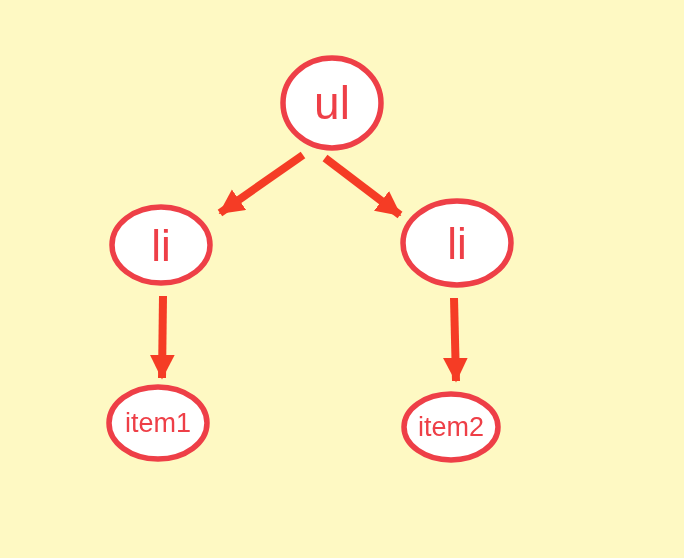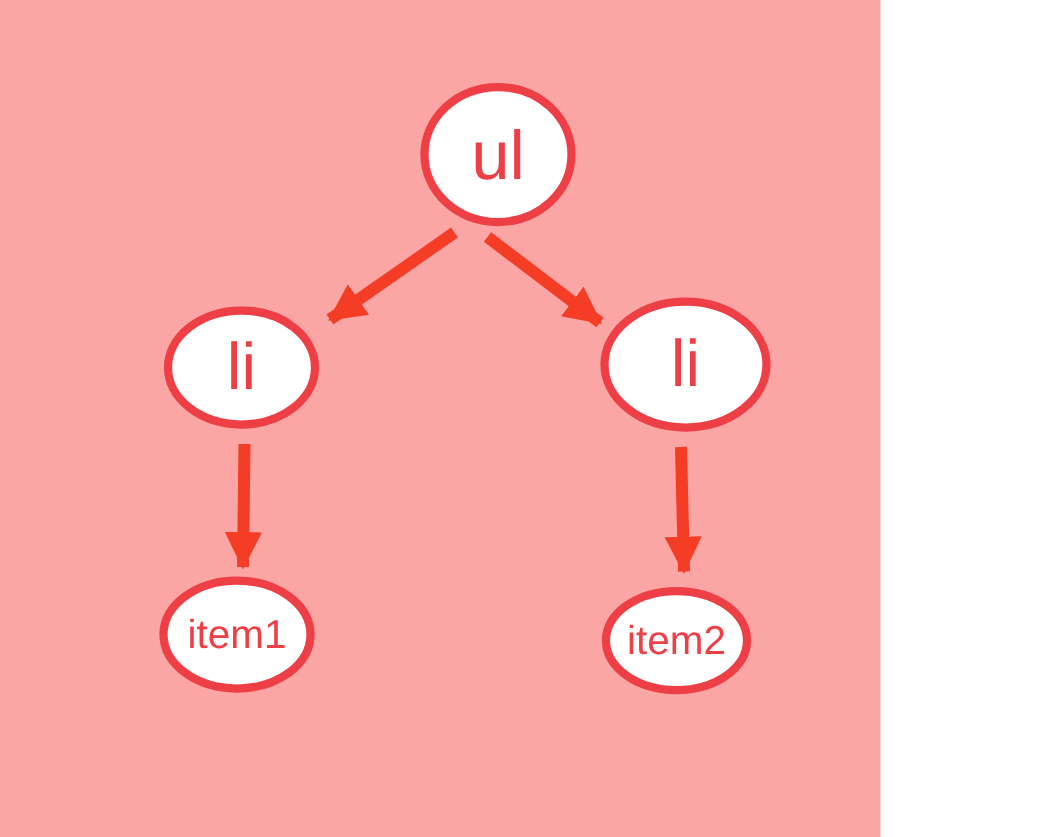--- a/index.html
+++ b/index.html
@@ -2,23 +2,23 @@
 <html><head>
 <meta charset="utf-8">
 <style>
   html, body {
     margin: 0;
     padding: 0;
     background: #ffffff;
   }
   .canvas {
     position: relative;
-    width: 587px;
+    width: 684px;
     height: 558px;
-    background: #fca5a5;
+    background: #fef9c3;
     overflow: hidden;
     font-family: "Liberation Sans", sans-serif;
   }
   svg text {
     font-family: "Liberation Sans", sans-serif;
   }
 </style>
 </head>
 <body>
 

